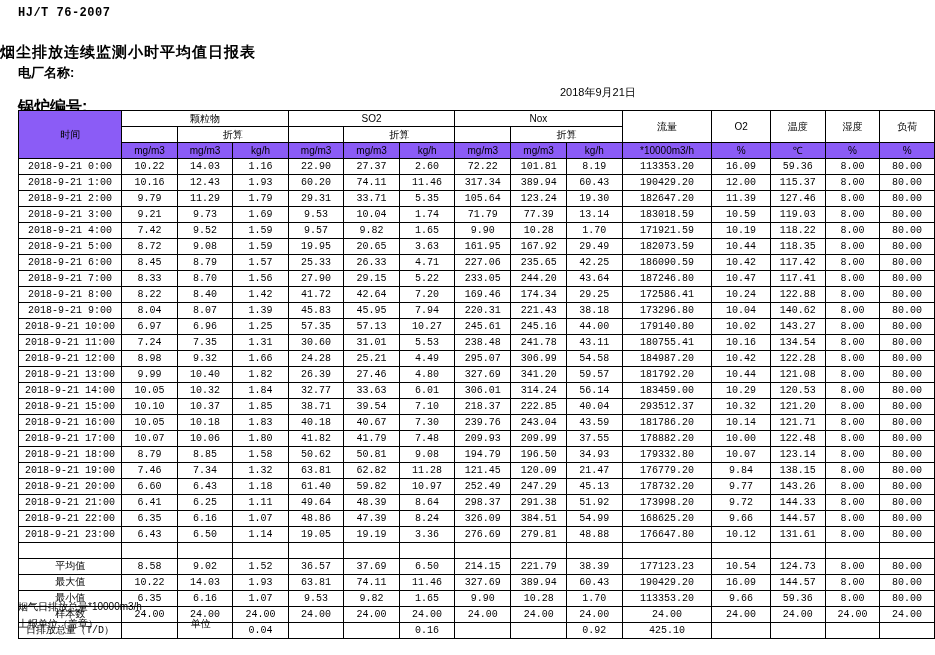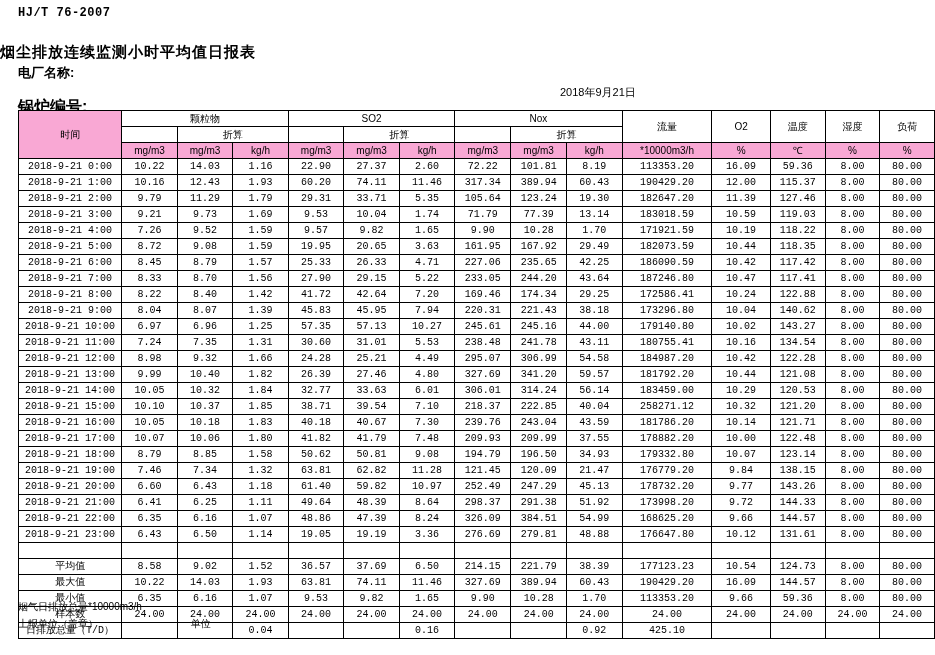--- a/index.html
+++ b/index.html
@@ -72,21 +72,21 @@
     padding: 0;
     height: 15px;
     line-height: 15px;
     white-space: nowrap;
   }
   table.report th {
     font-family: "Liberation Sans", sans-serif;
     font-weight: normal;
   }
   .hdr-green {
-    background: #f9a8d4;
+    background: #8b5cf6;
   }
   .hdr-grp {
     font-size: 10px;
   }
   td.num {
     text-align: right;
     padding-right: 5px;
   }
   td.timecell {
     text-align: right;
@@ -250,21 +250,21 @@
         <td class="num">77.39</td>
         <td class="num">13.14</td>
         <td class="num">183018.59</td>
         <td class="num">10.59</td>
         <td class="num">119.03</td>
         <td class="num">8.00</td>
         <td class="num">80.00</td>
       </tr>
       <tr>
         <td class="timecell">2018-9-21 4:00</td>
-        <td class="num">7.26</td>
+        <td class="num">7.42</td>
         <td class="num">9.52</td>
         <td class="num">1.59</td>
         <td class="num">9.57</td>
         <td class="num">9.82</td>
         <td class="num">1.65</td>
         <td class="num">9.90</td>
         <td class="num">10.28</td>
         <td class="num">1.70</td>
         <td class="num">171921.59</td>
         <td class="num">10.19</td>
@@ -446,21 +446,21 @@
         <td class="timecell">2018-9-21 15:00</td>
         <td class="num">10.10</td>
         <td class="num">10.37</td>
         <td class="num">1.85</td>
         <td class="num">38.71</td>
         <td class="num">39.54</td>
         <td class="num">7.10</td>
         <td class="num">218.37</td>
         <td class="num">222.85</td>
         <td class="num">40.04</td>
-        <td class="num">258271.12</td>
+        <td class="num">293512.37</td>
         <td class="num">10.32</td>
         <td class="num">121.20</td>
         <td class="num">8.00</td>
         <td class="num">80.00</td>
       </tr>
       <tr>
         <td class="timecell">2018-9-21 16:00</td>
         <td class="num">10.05</td>
         <td class="num">10.18</td>
         <td class="num">1.83</td>

